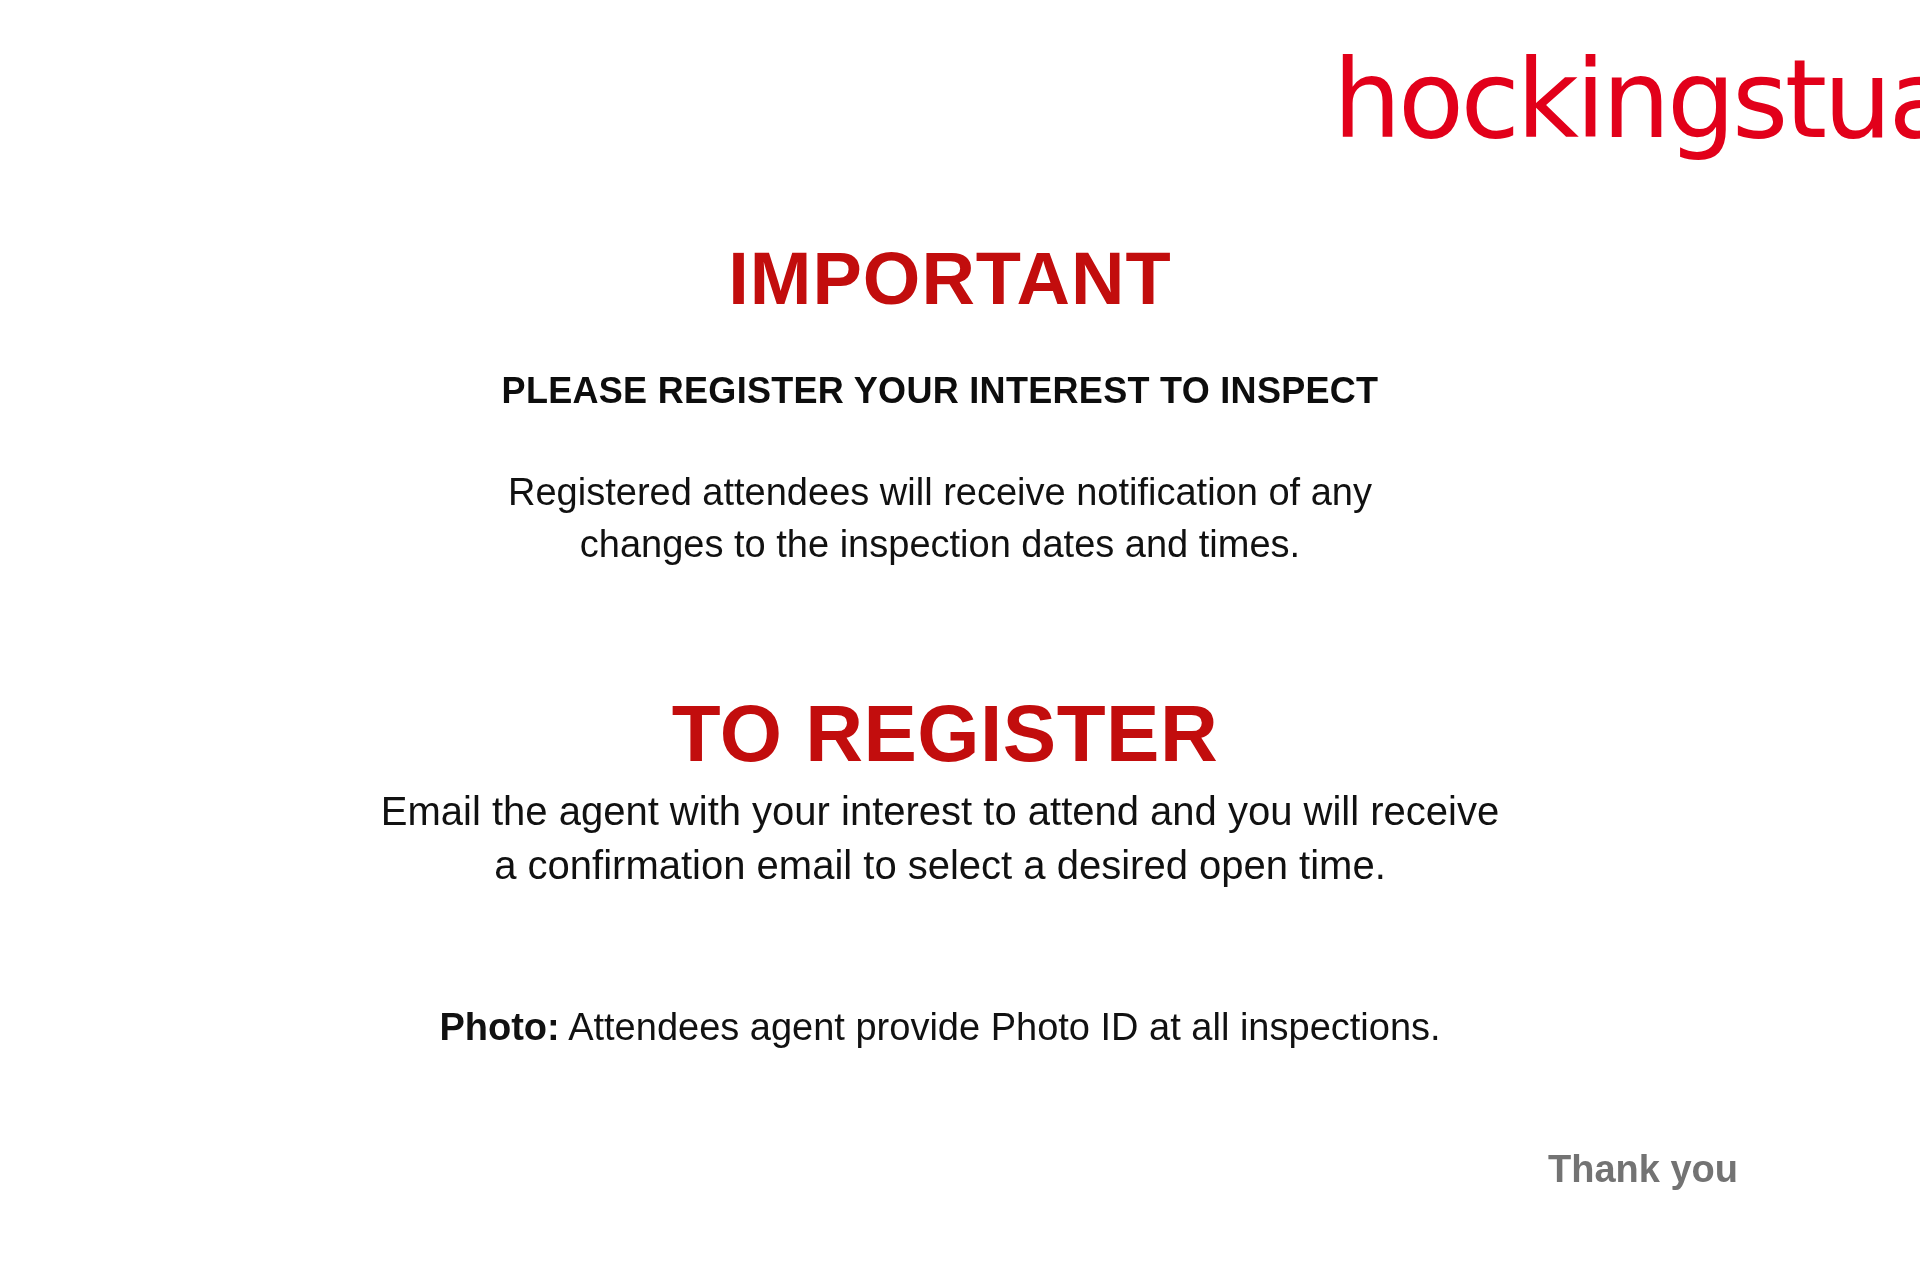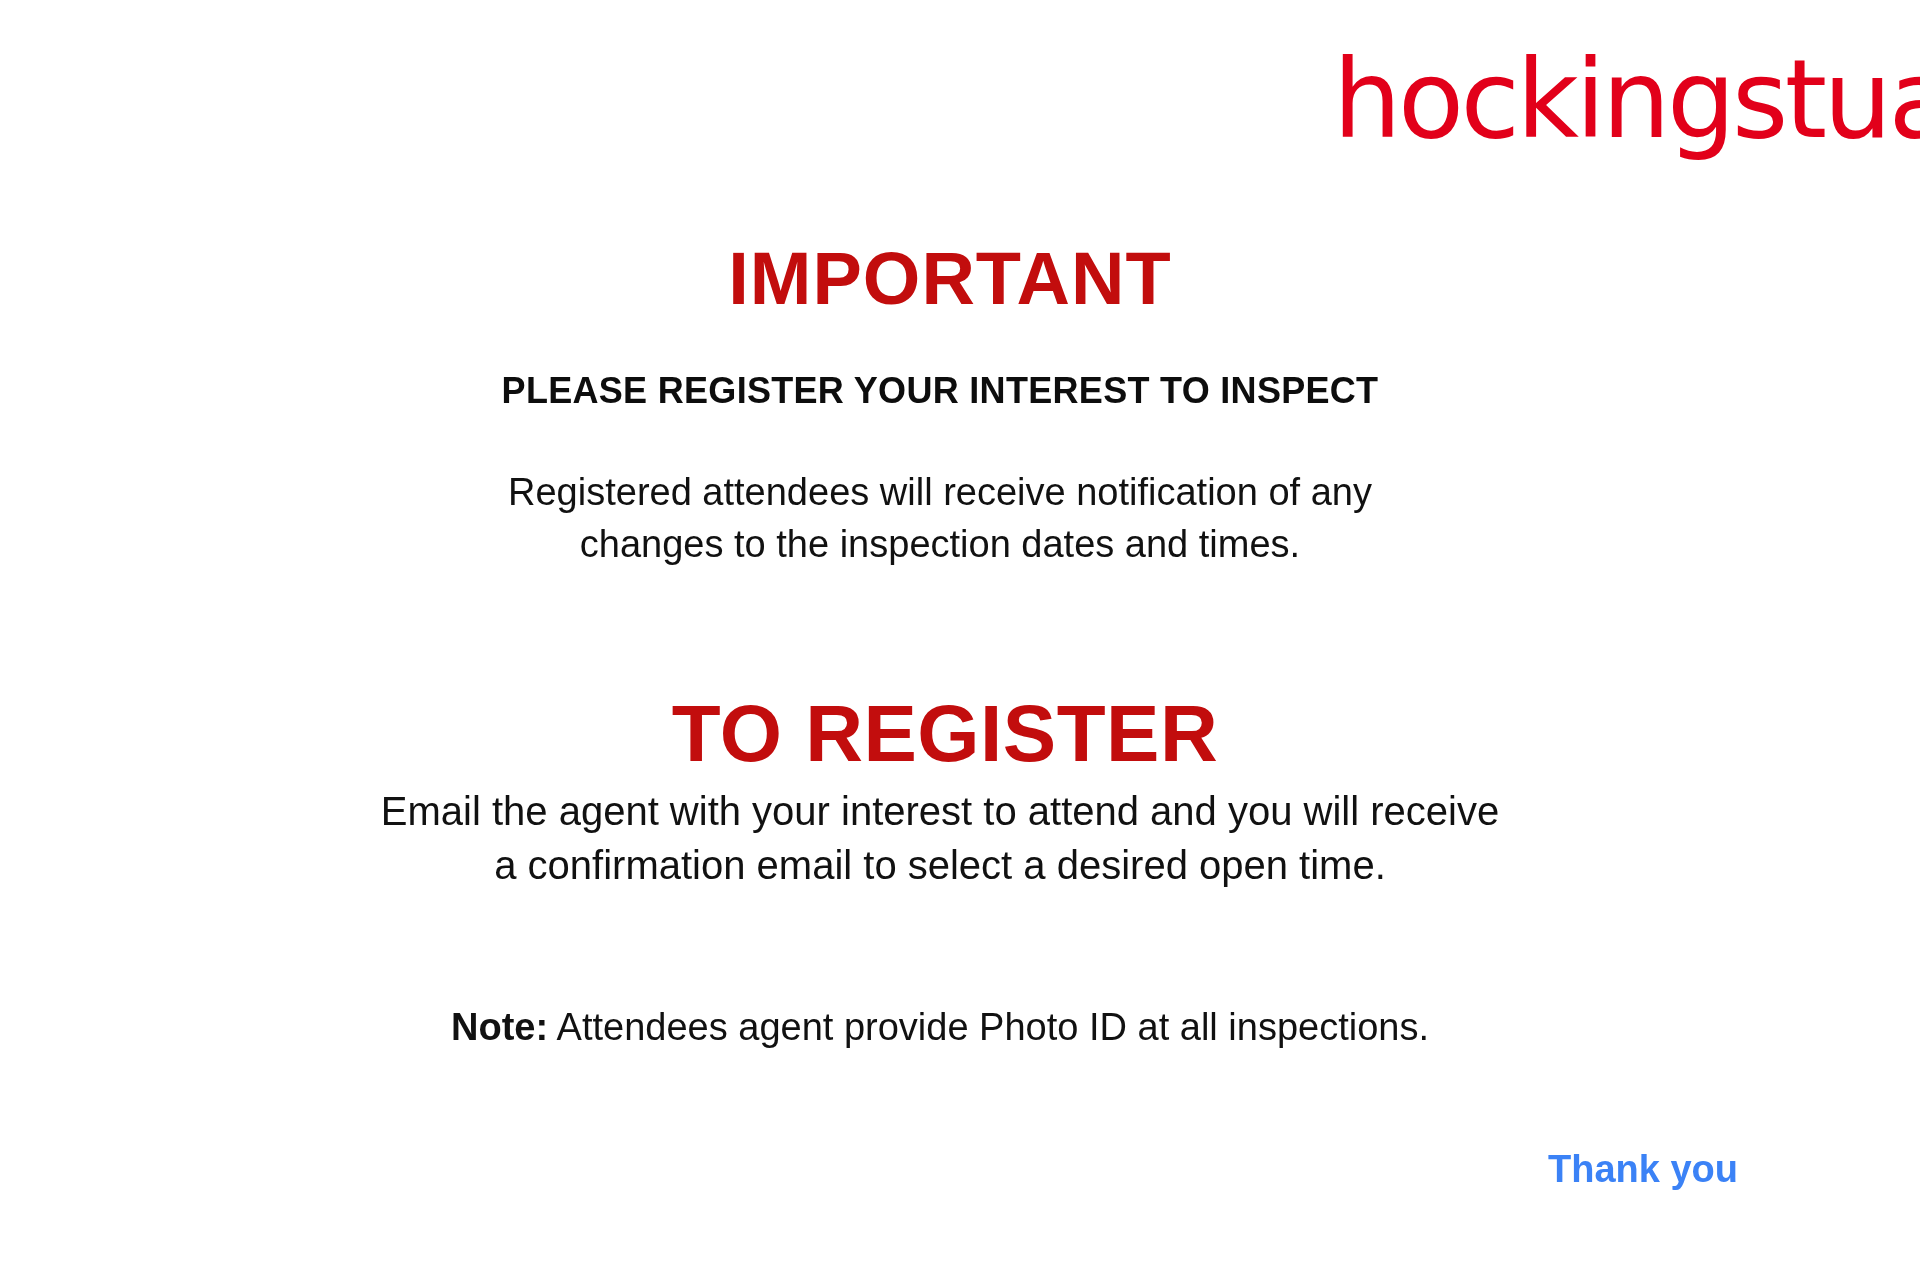--- a/index.html
+++ b/index.html
@@ -130,21 +130,21 @@
 
   
   #thank-you {
     position: absolute;
     left: 1548px;
     top: 1144px;
     font-family: "Liberation Sans", sans-serif;
     font-weight: 700;
     font-size: 38px;
     line-height: 50px;
-    color: #3b82f6;
+    color: #737373;
     white-space: nowrap;
   }
 </style>
 </head>
 <body>
 
 <div id="slide">
 
   <div class="logo-wrap">
     <span class="logo-text">hockingstuart</span>
@@ -160,18 +160,18 @@
   </div>
 
   <div class="heading-red" id="heading-to-register">TO REGISTER</div>
 
   <div class="body-para" id="para-email">
     <span class="line">Email the agent with your interest to attend and you will receive</span>
     <span class="line">a confirmation email to select a desired open time.</span>
   </div>
 
   <div id="note-line">
-    <span id="note-label">Note:</span><span> Attendees agent provide Photo ID at all inspections.</span>
+    <span id="note-label">Photo:</span><span> Attendees agent provide Photo ID at all inspections.</span>
   </div>
 
   <div id="thank-you">Thank you</div>
 
 </div>
 
 </body></html>

